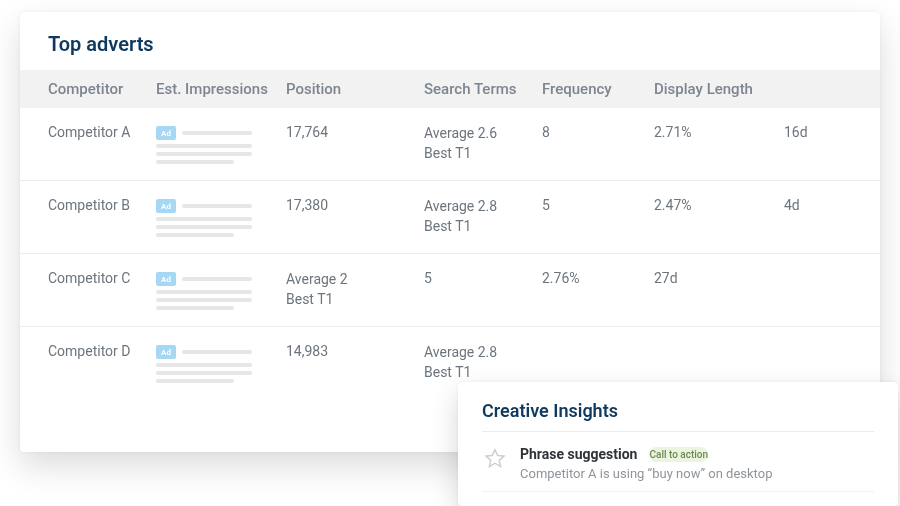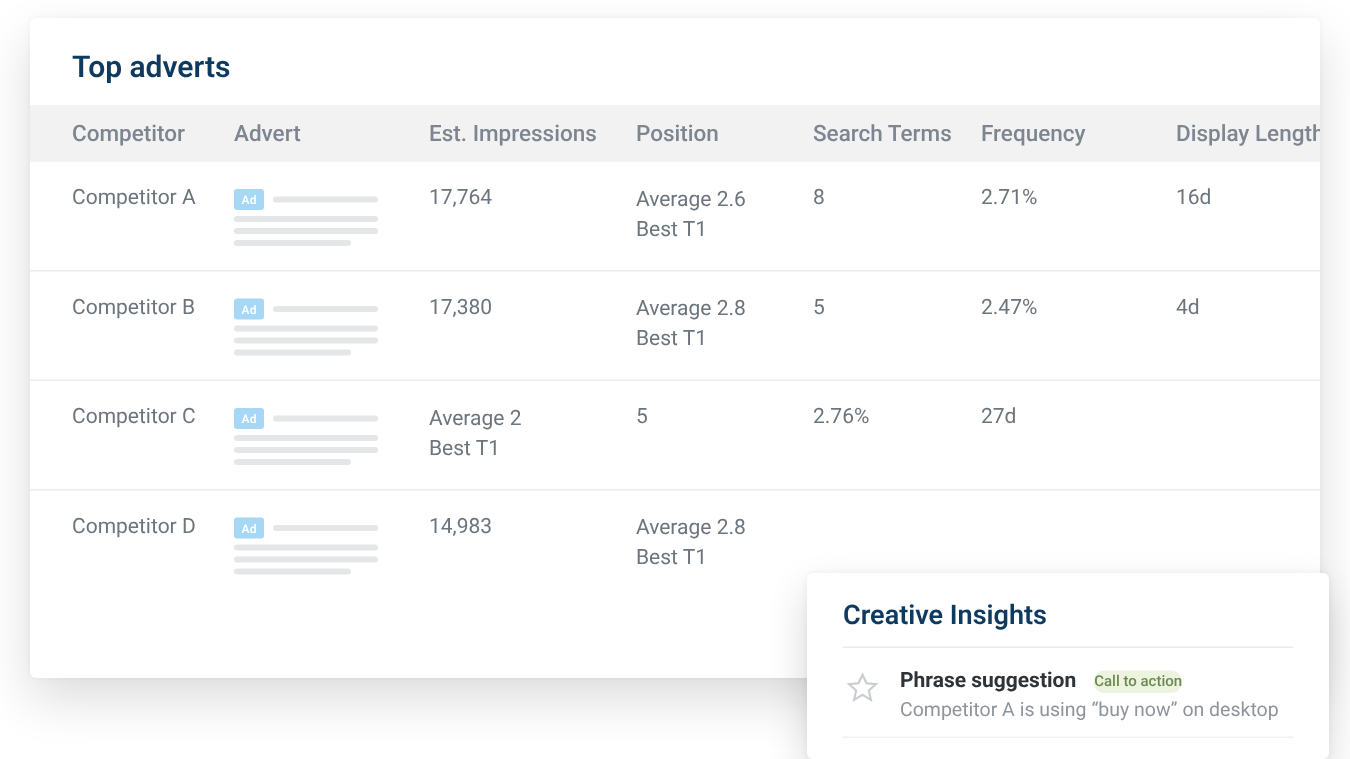--- a/index.html
+++ b/index.html
@@ -71,23 +71,23 @@
       background: #e4e6e8;
       border-radius: 3px;
     }
     .ad-bar.w1 { width: 70px; }
     .ad-bar.w2 { width: 96px; }
     .ad-bar.w3 { width: 78px; }
 
     
     .insights {
       position: absolute;
-      right: 14px;
+      right: 2px;
       bottom: 0;
-      width: 348px;
+      width: 440px;
       background: #fff;
       border-radius: 4px;
       box-shadow: 0 12px 28px rgba(0,0,0,0.16), 0 0 4px rgba(0,0,0,0.06);
       padding: 18px 24px 14px 24px;
     }
     .insights-title {
       font-size: 18px;
       font-weight: 600;
       color: #0f3a5f;
       padding-bottom: 10px;
@@ -115,21 +115,20 @@
     .insight-desc { font-size: 13px; color: #8d949b; }
   </style>
 </head>
 <body>
 
 <div class="card">
   <h2 class="page-title">Top adverts</h2>
 
   <div class="table-header">
     <div>Competitor</div>
-    <div>Advert</div>
     <div>Est. Impressions</div>
     <div>Position</div>
     <div>Search  Terms</div>
     <div>Frequency</div>
     <div>Display Length</div>
   </div>
 
   <div class="row">
     <div class="cell-competitor">Competitor A</div>
     <div class="advert-preview">

